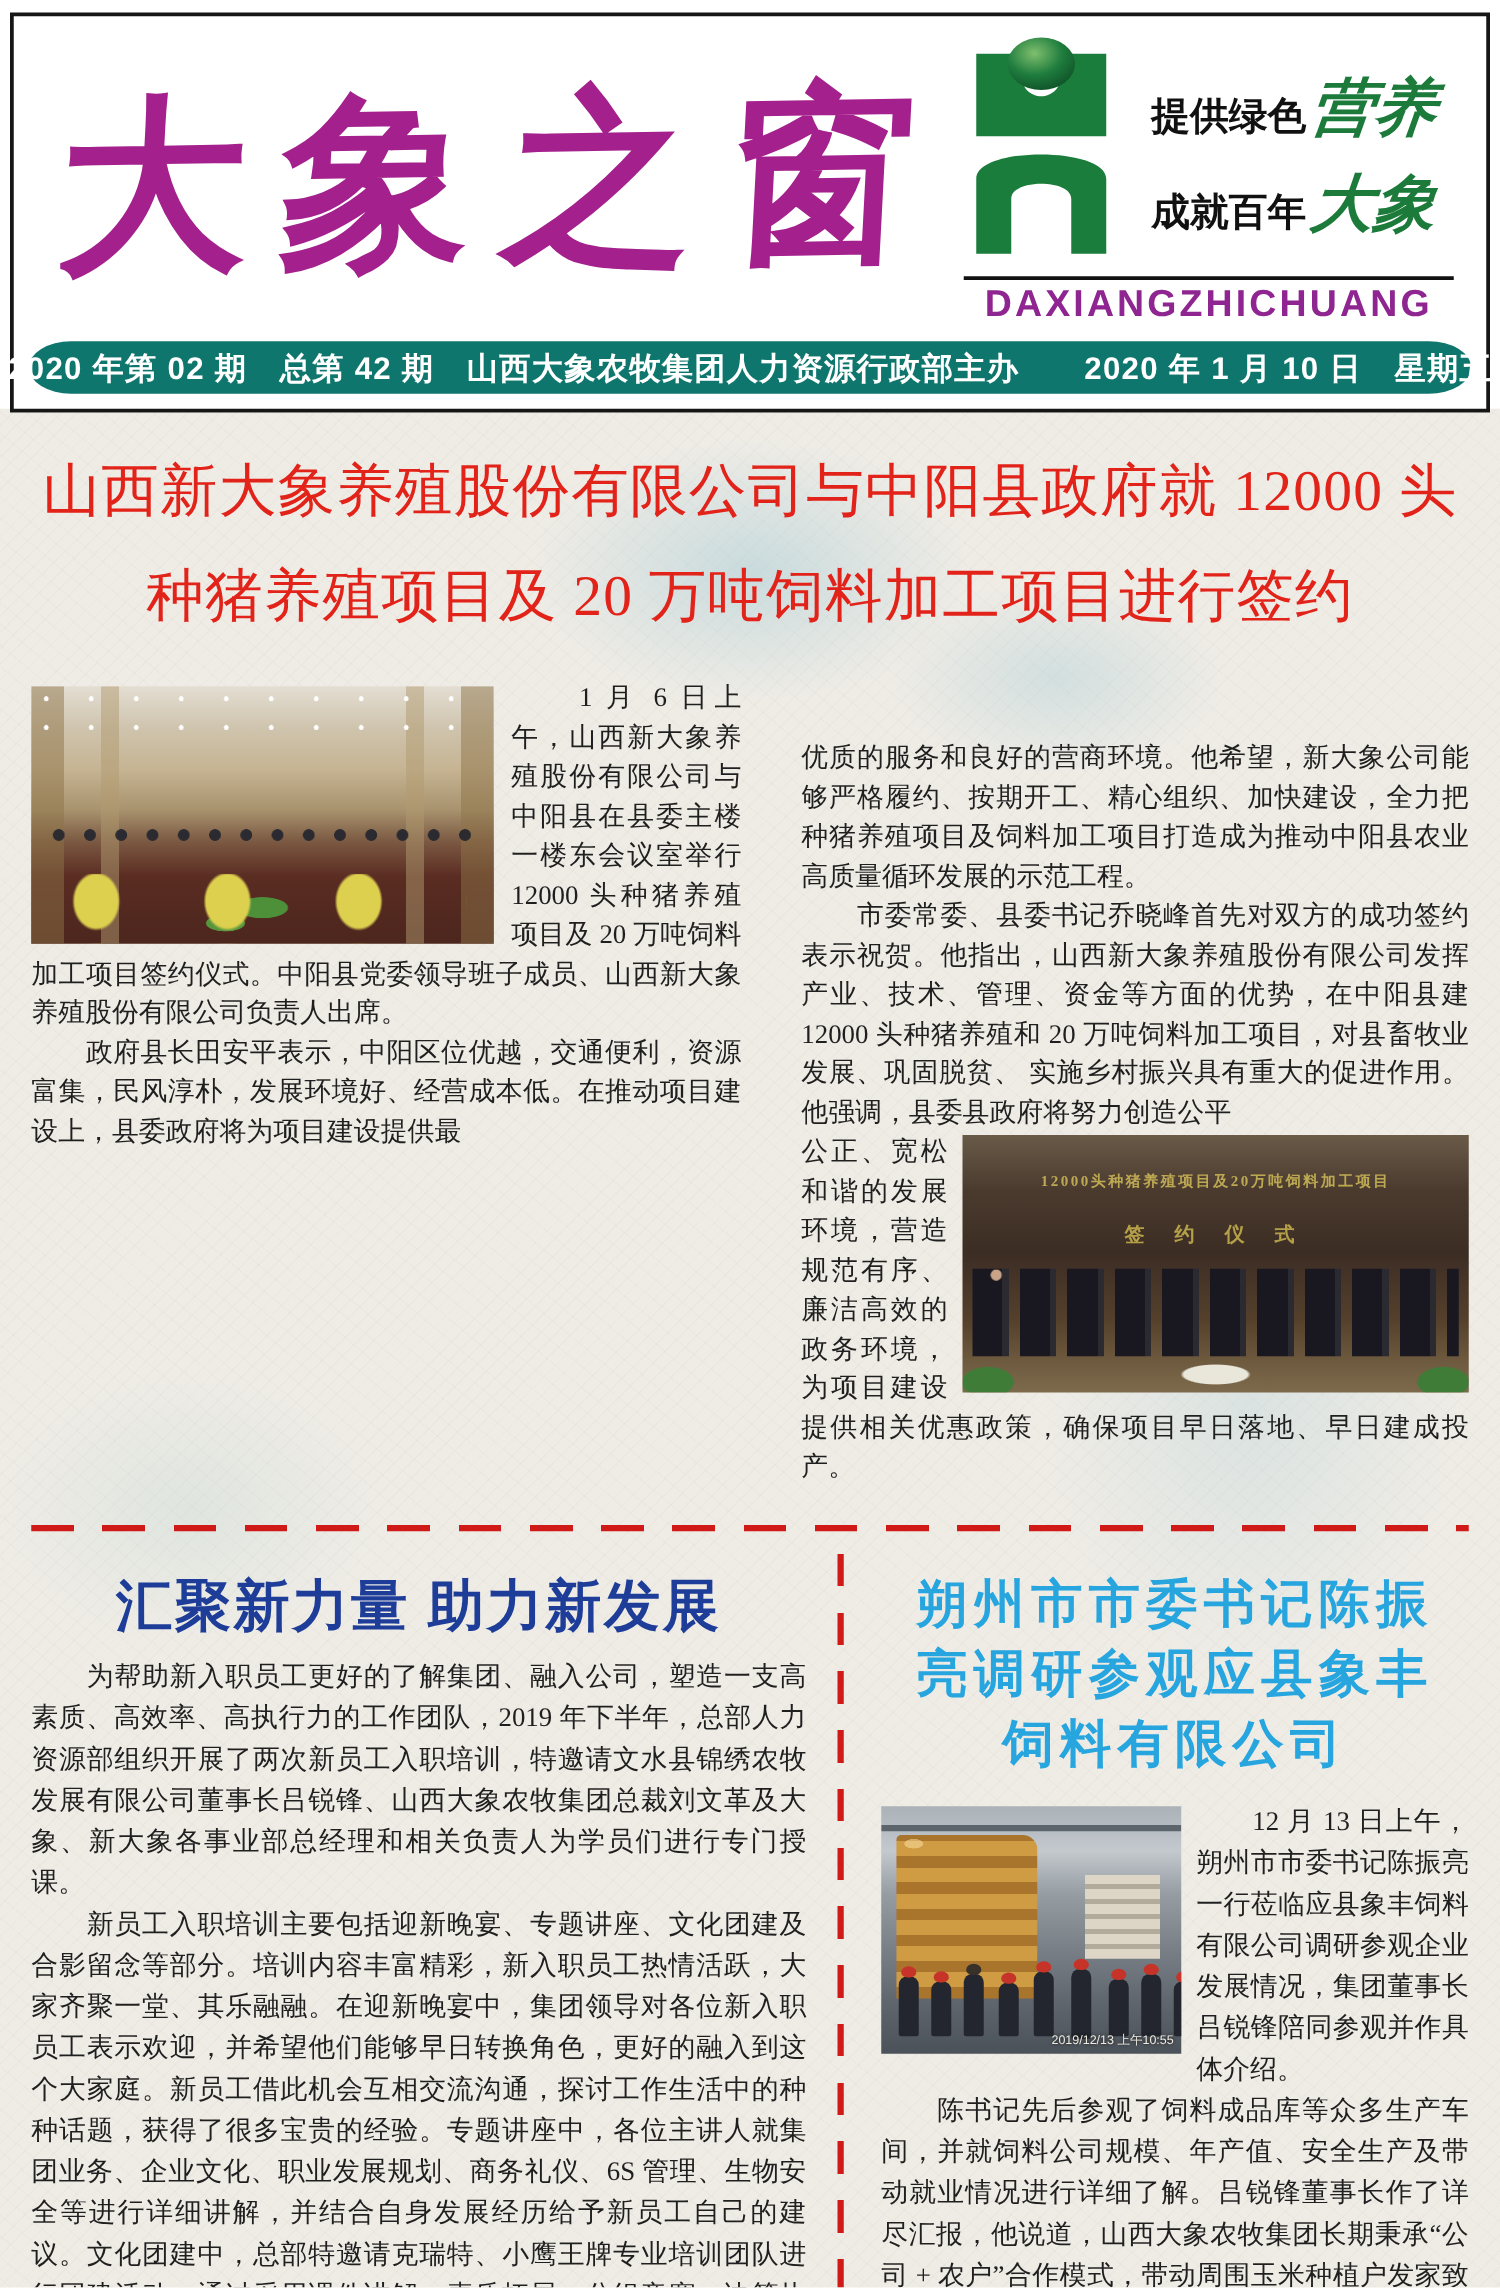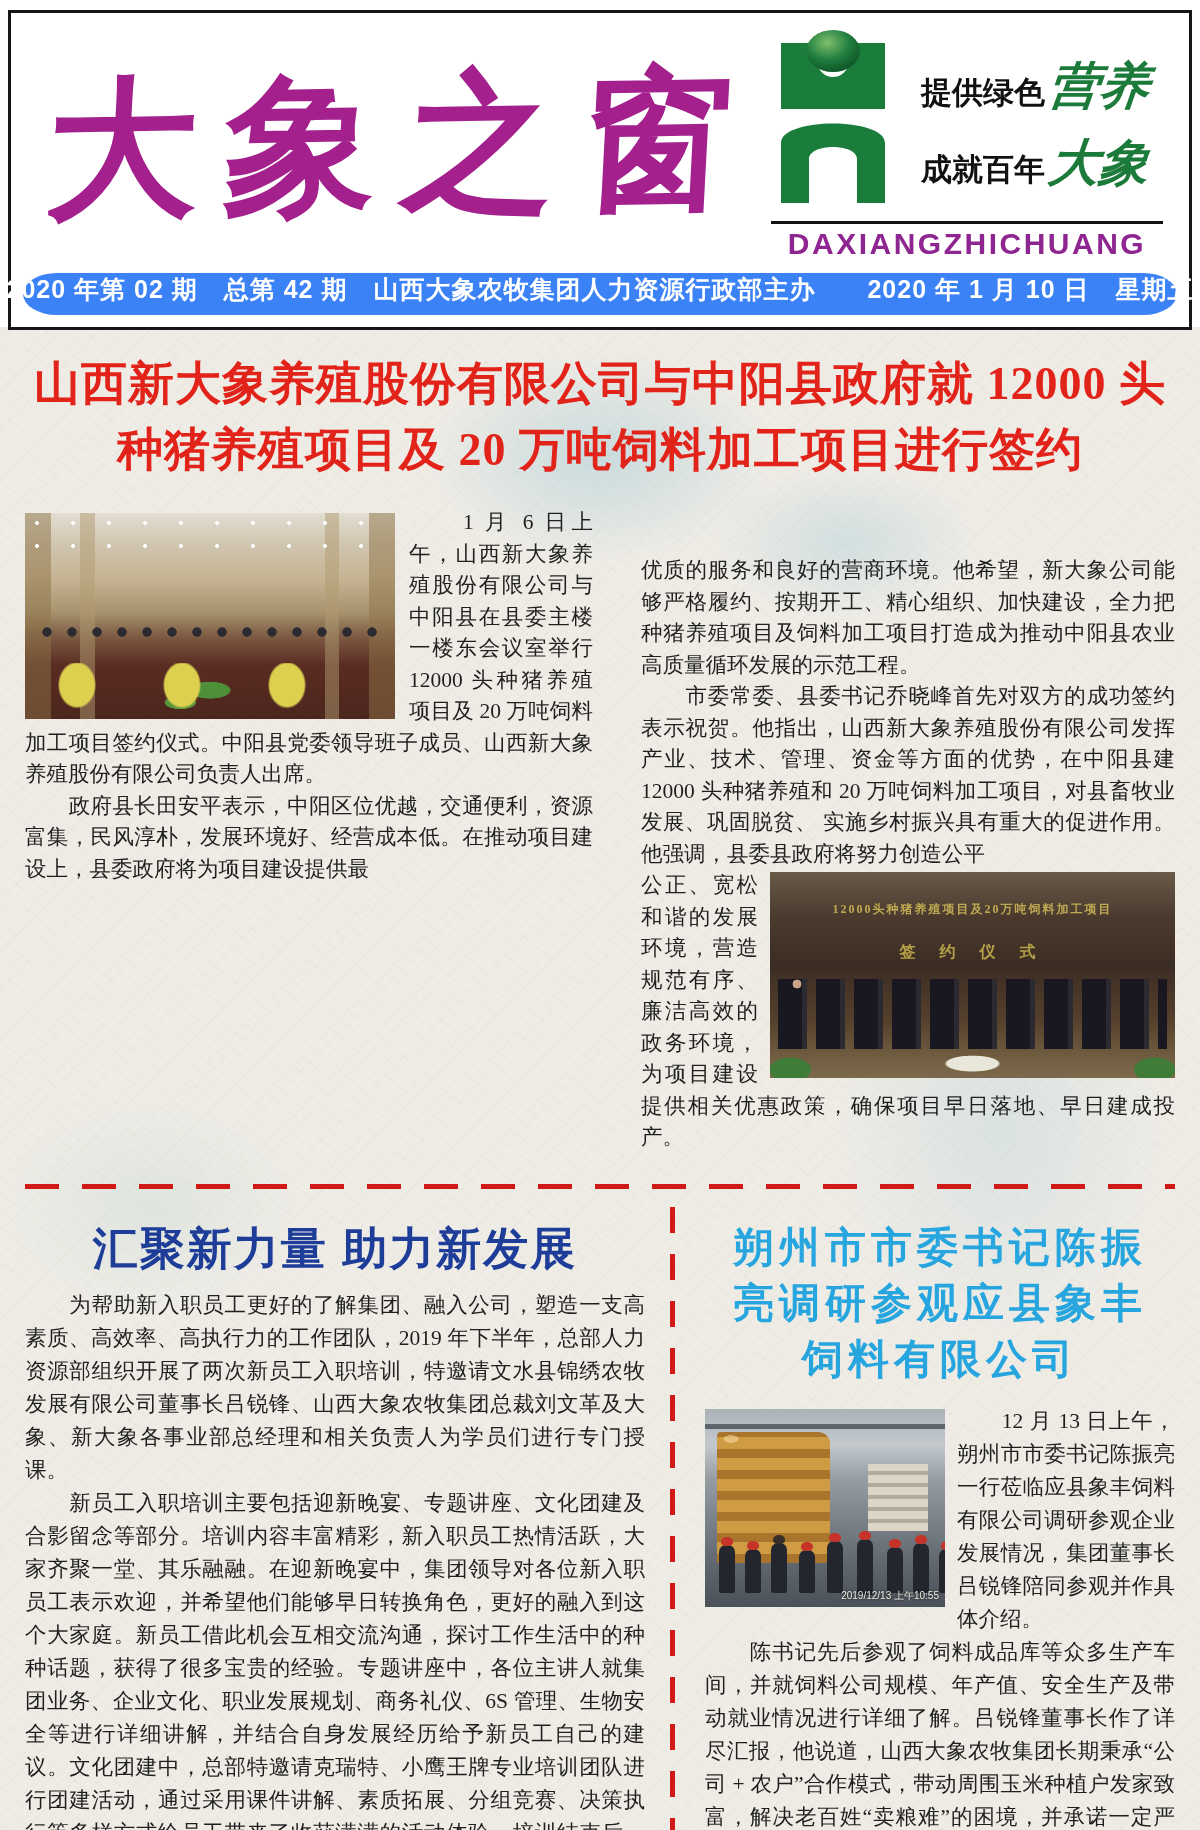--- a/index.html
+++ b/index.html
@@ -17,39 +17,39 @@
   .logo-svg{flex:0 0 auto;}
   .slogan{display:flex;flex-direction:column;gap:10px;padding-top:26px;}
   .sl-line{display:flex;align-items:baseline;gap:4px;white-space:nowrap;}
   .sl-black{font-family:"Liberation Sans","DejaVu Sans",sans-serif;font-weight:bold;font-size:31px;color:#111;}
   .sl-green{font-size:50px;font-weight:bold;font-style:italic;color:#1c7a3a;
     font-family:"DejaVu Serif","Liberation Serif",serif;transform:skew(-6deg);}
   .brand-rule{border-top:3px solid #111;margin:8px 0 3px;}
   .brand-en{font-family:"Liberation Sans","DejaVu Sans",sans-serif;font-weight:bold;
     font-size:30px;letter-spacing:2.5px;color:#8e2590;text-align:center;}
 
-  .issue-bar{margin:6px 12px 12px;height:42px;background:#3b82f6;border-radius:42px/26px;
-    display:flex;align-items:flex-start;justify-content:center;}
+  .issue-bar{margin:6px 12px 12px;height:42px;background:#0f766e;border-radius:42px/26px;
+    display:flex;align-items:center;justify-content:center;}
   .issue-bar span{color:#fff;font-family:"Liberation Sans","DejaVu Sans",sans-serif;
     font-weight:bold;font-size:25px;letter-spacing:1px;white-space:pre;}
 
   
   .main{position:relative;background:#efece6;margin-top:-3px;padding:10px 25px 24px;min-height:1480px;}
   .main::before{content:"";position:absolute;inset:0;pointer-events:none;z-index:0;
     background:
       radial-gradient(ellipse 250px 150px at 600px 130px, rgba(170,205,214,.55), transparent 70%),
       radial-gradient(ellipse 190px 110px at 845px 215px, rgba(170,205,214,.42), transparent 70%),
       radial-gradient(ellipse 230px 290px at 1000px 800px, rgba(170,205,214,.30), transparent 72%),
       radial-gradient(ellipse 210px 150px at 150px 880px, rgba(182,212,204,.28), transparent 72%),
       repeating-linear-gradient(135deg, rgba(110,110,100,.035) 0 1px, transparent 1px 9px),
       repeating-linear-gradient(40deg, rgba(110,110,100,.03) 0 1px, transparent 1px 13px);}
   .main > *{position:relative;z-index:1;}
 
-  .headline{margin:14px 0 24px;text-align:center;color:#e2231a;font-weight:bold;
-    font-size:46px;line-height:66px;white-space:pre-line;letter-spacing:1px;
+  .headline{margin:14px 0 24px;text-align:center;color:#e2231a;font-weight:normal;
+    font-size:46px;line-height:84px;white-space:pre-line;letter-spacing:1px;
     font-family:"Liberation Serif","DejaVu Serif",serif;}
 
   p.body{margin:0;font-size:21.5px;line-height:31.5px;text-align:justify;color:#1f1f1f;}
   .lower p.body{line-height:33px;}
 
   .a1-cols{display:flex;gap:48px;}
   .a1-left{width:568px;flex:0 0 auto;}
   .a1-left::after,.col-l::after,.col-r::after{content:"";display:block;clear:both;}
   .a1-right{flex:1;min-width:0;margin-top:48px;}
 

